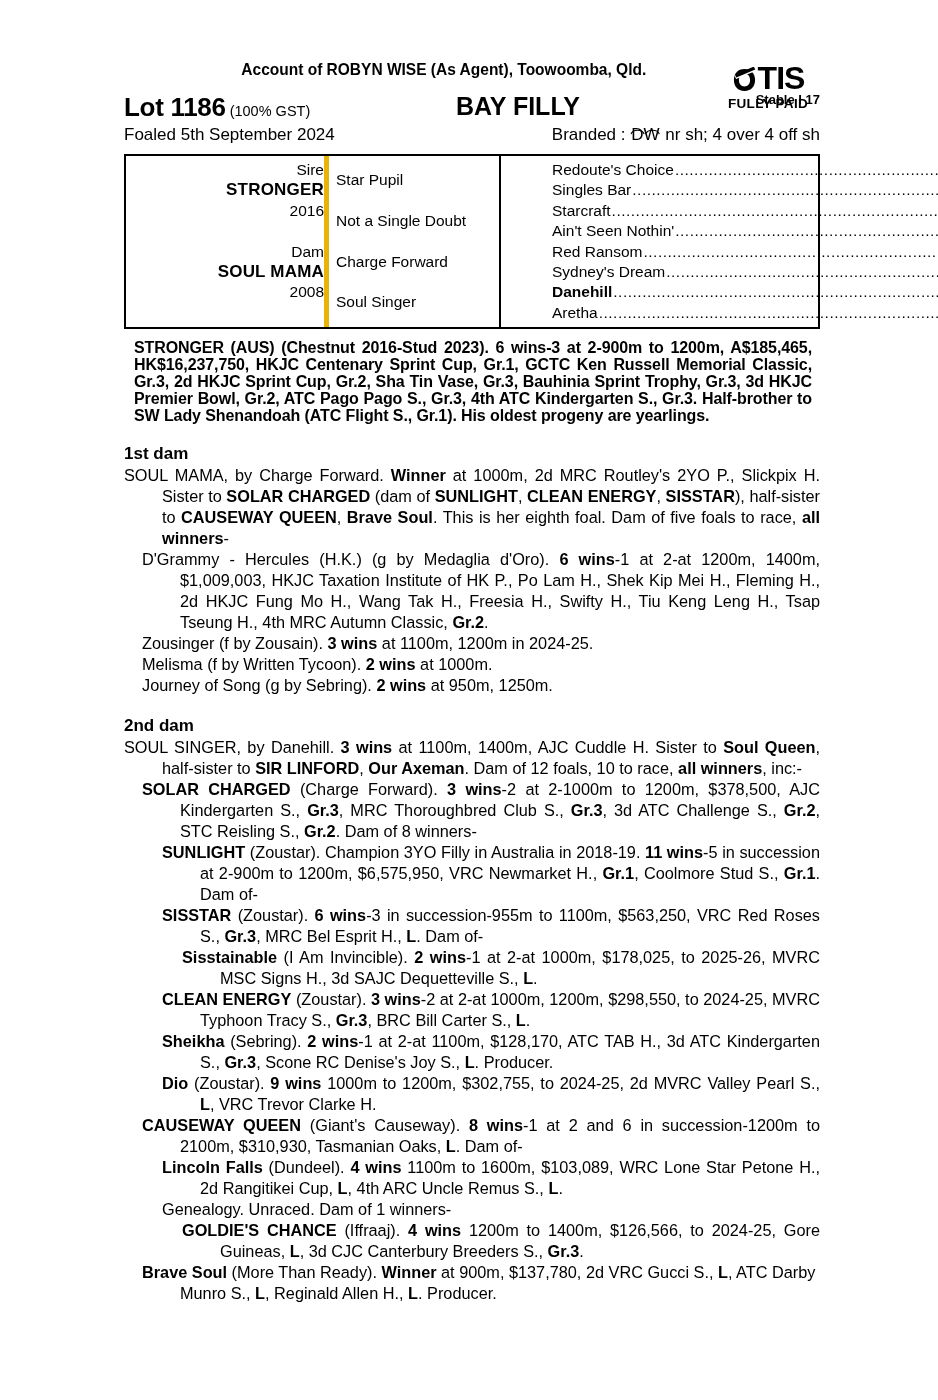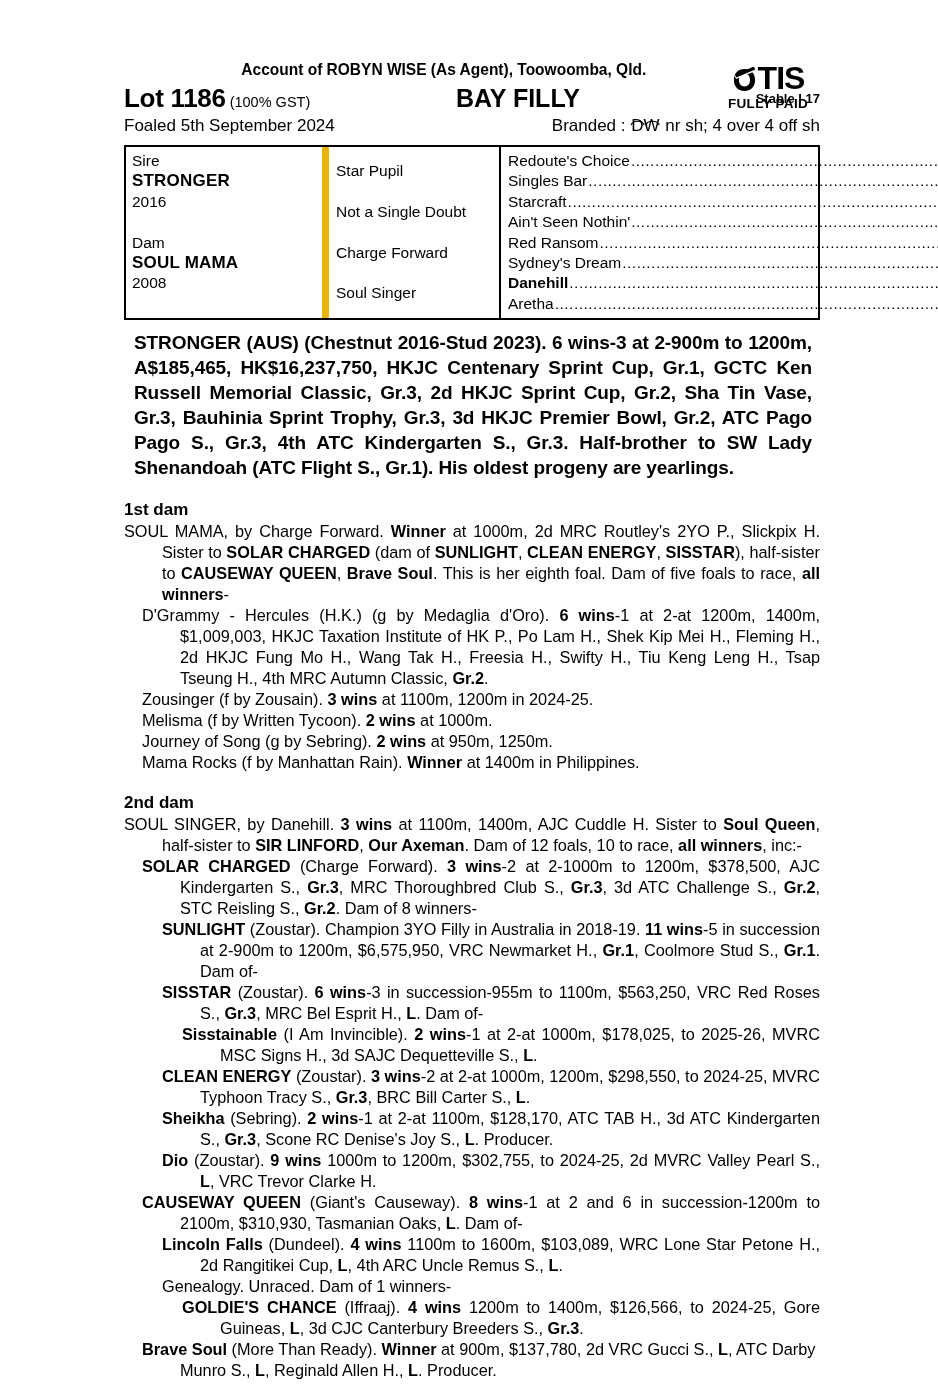--- a/index.html
+++ b/index.html
@@ -65,22 +65,22 @@
     font-stretch: condensed;
     transform: scaleX(0.94);
     transform-origin: center;
     padding-right: 60px;
     white-space: nowrap;
     margin-bottom: 4px;
   }
 
   .lot-row {
     display: flex;
-    align-items: center;
-    margin-top: 4px;
+    align-items: flex-start;
+    margin-top: 13px;
   }
   .lot-left { flex: 0 0 auto; white-space: nowrap; }
   .lot-no {
     font-size: 26px;
     font-weight: bold;
     letter-spacing: -0.3px;
   }
   .gst {
     font-size: 14.5px;
     font-weight: normal;
@@ -134,56 +134,57 @@
     font-size: 15.5px;
     line-height: 20.4px;
   }
   .ped-col {
     box-sizing: border-box;
     padding: 4px 0 4px 0;
   }
   .col-1 {
     flex: 0 0 203px;
     padding-left: 6px;
-    border-right: 7px solid #eab308;
+    border-right: 5px solid #eab308;
+    text-align: right;
   }
   .col-2 {
     flex: 0 0 172px;
     padding-left: 7px;
     border-right: 2px solid #000;
   }
   .col-3 {
     flex: 1 1 auto;
     padding-left: 7px;
     padding-right: 5px;
   }
   .ped-name-bold { font-weight: bold; font-size: 17px; letter-spacing: 0.2px; }
   .ped-line { height: 20.4px; }
   .g2-line { height: 40.8px; line-height: 40.8px; }
   .g3-line {
     display: flex;
     align-items: baseline;
     white-space: nowrap;
     height: 20.4px;
   }
-  .g3-left { flex: 0 0 auto; }
+  .g3-left { flex: 0 0 auto; margin-left: 44px; }
   .g3-dots {
     flex: 1 1 auto;
     overflow: hidden;
     white-space: nowrap;
     margin: 0 1px;
     letter-spacing: 0.5px;
   }
   .bold { font-weight: bold; }
 
   
   .sire-summary {
     margin-top: 10px;
-    font-size: 19px;
-    line-height: 25px;
+    font-size: 16px;
+    line-height: 17px;
     font-weight: bold;
     text-align: justify;
     letter-spacing: -0.1px;
     padding: 0 8px 0 10px;
   }
 
   
   .dam-heading {
     font-size: 17px;
     font-weight: bold;
@@ -308,21 +309,20 @@
 
   <div class="sire-summary">STRONGER (AUS) (Chestnut 2016-Stud 2023). 6 wins-3 at 2-900m to 1200m, A$185,465, HK$16,237,750, HKJC Centenary Sprint Cup, Gr.1, GCTC Ken Russell Memorial Classic, Gr.3, 2d HKJC Sprint Cup, Gr.2, Sha Tin Vase, Gr.3, Bauhinia Sprint Trophy, Gr.3, 3d HKJC Premier Bowl, Gr.2, ATC Pago Pago S., Gr.3, 4th ATC Kindergarten S., Gr.3. Half-brother to SW Lady Shenandoah (ATC Flight S., Gr.1). His oldest progeny are yearlings.</div>
 
   <div class="dam-heading">1st dam</div>
   <div id="first-dam-entries">
       <div class="entry lvl0"><span>SOUL MAMA, by Charge Forward. </span><span class="bold">Winner</span><span> at 1000m, 2d MRC Routley's 2YO P., Slickpix H. Sister to </span><span class="bold">SOLAR CHARGED</span><span> (dam of </span><span class="bold">SUNLIGHT</span><span>, </span><span class="bold">CLEAN ENERGY</span><span>, </span><span class="bold">SISSTAR</span><span>), half-sister to </span><span class="bold">CAUSEWAY QUEEN</span><span>, </span><span class="bold">Brave Soul</span><span>. This is her eighth foal. Dam of five foals to race, </span><span class="bold">all winners</span><span>-</span></div>
       <div class="entry lvl1"><span>D'Grammy - Hercules (H.K.) (g by Medaglia d'Oro). </span><span class="bold">6 wins</span><span>-1 at 2-at 1200m, 1400m, $1,009,003, HKJC Taxation Institute of HK P., Po Lam H., Shek Kip Mei H., Fleming H., 2d HKJC Fung Mo H., Wang Tak H., Freesia H., Swifty H., Tiu Keng Leng H., Tsap Tseung H., 4th MRC Autumn Classic, </span><span class="bold">Gr.2</span><span>.</span></div>
       <div class="entry lvl1"><span>Zousinger (f by Zousain). </span><span class="bold">3 wins</span><span> at 1100m, 1200m in 2024-25.</span></div>
       <div class="entry lvl1"><span>Melisma (f by Written Tycoon). </span><span class="bold">2 wins</span><span> at 1000m.</span></div>
       <div class="entry lvl1"><span>Journey of Song (g by Sebring). </span><span class="bold">2 wins</span><span> at 950m, 1250m.</span></div>
-      <div class="entry lvl1"><span>Mama Rocks (f by Manhattan Rain). </span><span class="bold">Winner</span><span> at 1400m in Philippines.</span></div>
     </div>
 
   <div class="dam-heading">2nd dam</div>
   <div id="second-dam-entries">
       <div class="entry lvl0"><span>SOUL SINGER, by Danehill. </span><span class="bold">3 wins</span><span> at 1100m, 1400m, AJC Cuddle H. Sister to </span><span class="bold">Soul Queen</span><span>, half-sister to </span><span class="bold">SIR LINFORD</span><span>, </span><span class="bold">Our Axeman</span><span>. Dam of 12 foals, 10 to race, </span><span class="bold">all winners</span><span>, inc:-</span></div>
       <div class="entry lvl1"><span class="bold">SOLAR CHARGED</span><span> (Charge Forward). </span><span class="bold">3 wins</span><span>-2 at 2-1000m to 1200m, $378,500, AJC Kindergarten S., </span><span class="bold">Gr.3</span><span>, MRC Thoroughbred Club S., </span><span class="bold">Gr.3</span><span>, 3d ATC Challenge S., </span><span class="bold">Gr.2</span><span>, STC Reisling S., </span><span class="bold">Gr.2</span><span>. Dam of 8 winners-</span></div>
       <div class="entry lvl2"><span class="bold">SUNLIGHT</span><span> (Zoustar). Champion 3YO Filly in Australia in 2018-19. </span><span class="bold">11 wins</span><span>-5 in succession at 2-900m to 1200m, $6,575,950, VRC Newmarket H., </span><span class="bold">Gr.1</span><span>, Coolmore Stud S., </span><span class="bold">Gr.1</span><span>. Dam of-</span></div>
       <div class="entry lvl2"><span class="bold">SISSTAR</span><span> (Zoustar). </span><span class="bold">6 wins</span><span>-3 in succession-955m to 1100m, $563,250, VRC Red Roses S., </span><span class="bold">Gr.3</span><span>, MRC Bel Esprit H., </span><span class="bold">L</span><span>. Dam of-</span></div>
       <div class="entry lvl3"><span class="bold">Sisstainable</span><span> (I Am Invincible). </span><span class="bold">2 wins</span><span>-1 at 2-at 1000m, $178,025, to 2025-26, MVRC MSC Signs H., 3d SAJC Dequetteville S., </span><span class="bold">L</span><span>.</span></div>
       <div class="entry lvl2"><span class="bold">CLEAN ENERGY</span><span> (Zoustar). </span><span class="bold">3 wins</span><span>-2 at 2-at 1000m, 1200m, $298,550, to 2024-25, MVRC Typhoon Tracy S., </span><span class="bold">Gr.3</span><span>, BRC Bill Carter S., </span><span class="bold">L</span><span>.</span></div>

